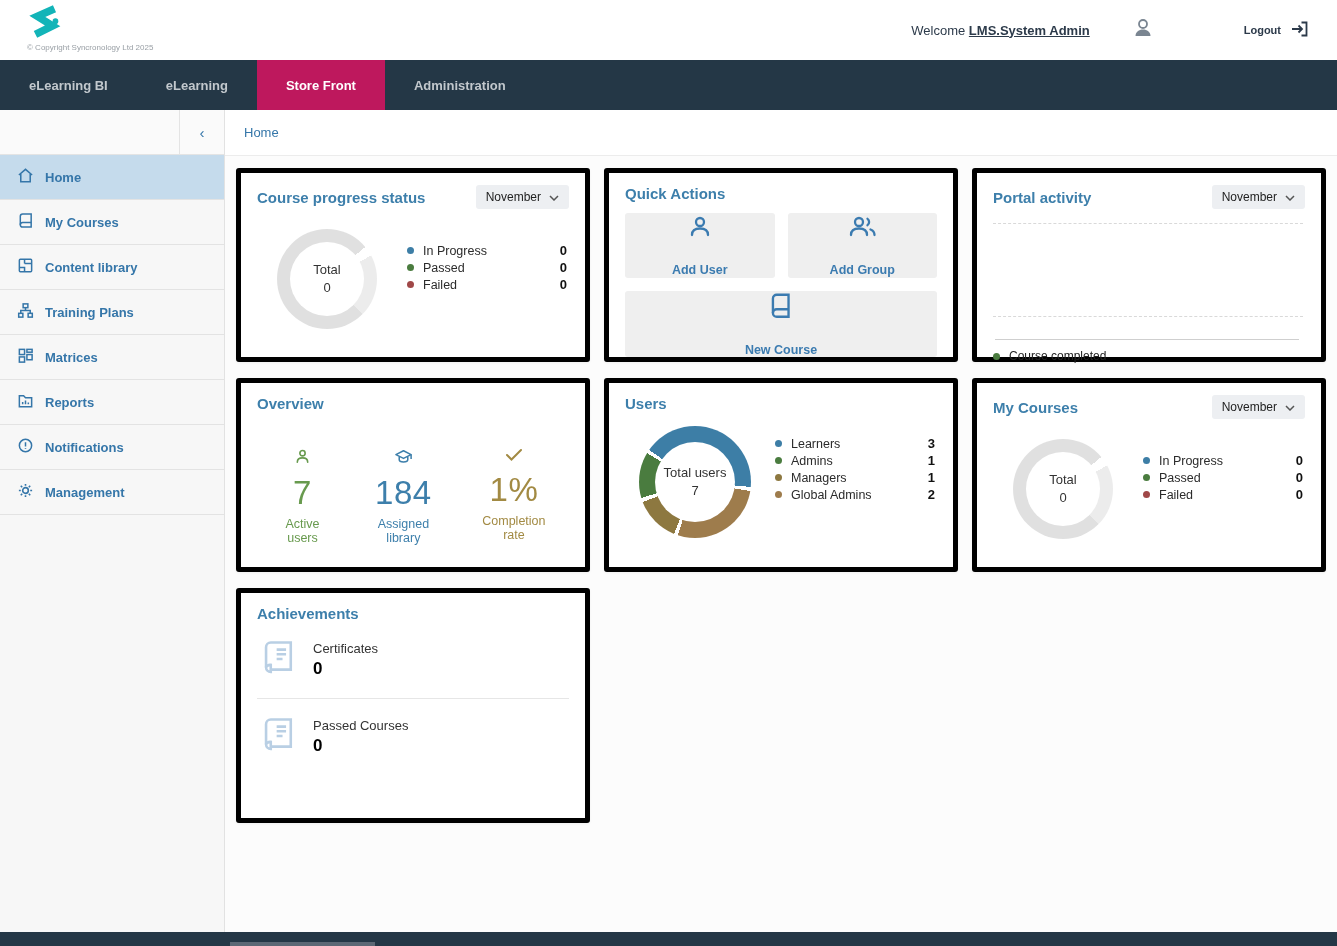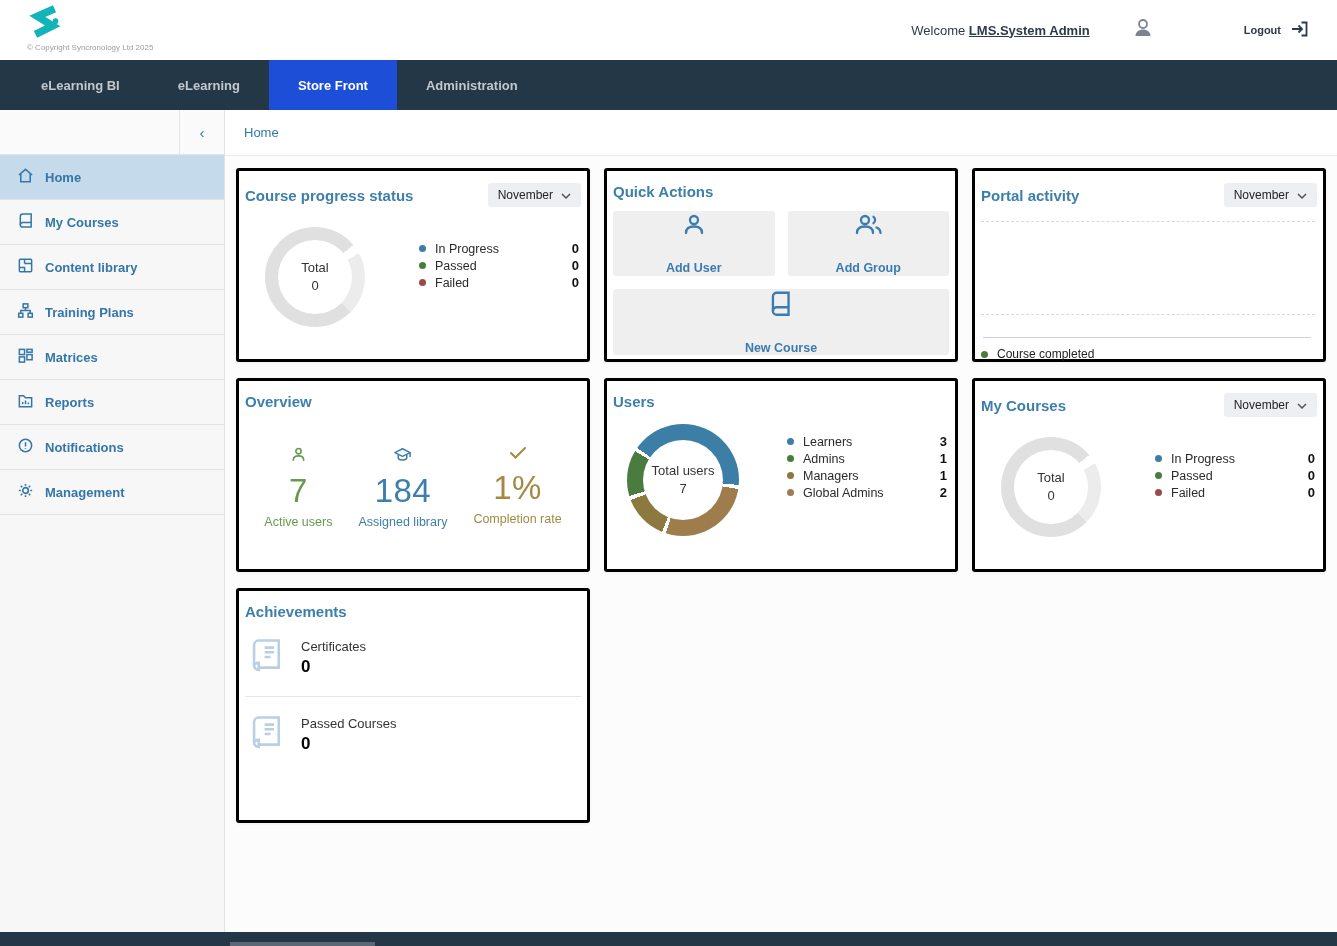--- a/index.html
+++ b/index.html
@@ -15,40 +15,40 @@
   .header { height:60px; background:#fff; position:relative; display:flex; align-items:center; flex:0 0 auto; }
   .logo-wrap { position:absolute; left:27px; top:5px; }
   .copyright { position:absolute; left:27px; top:43px; font-size:8px; color:#9aa0a6; white-space:nowrap; }
   .header-right { margin-left:auto; display:flex; align-items:center; padding-right:28px; }
   .welcome { font-size:13px; color:#2c3a4a; }
   .welcome b { text-decoration:underline; cursor:pointer; }
   .user-ico { margin-left:42px; cursor:pointer; }
   .logout { margin-left:90px; display:flex; align-items:center; gap:8px; font-size:11px; font-weight:bold; color:#2c3a4a; cursor:pointer; }
 
   
-  .nav { height:50px; background:#243746; display:flex; padding-left:12px; flex:0 0 auto; }
+  .nav { height:50px; background:#243746; display:flex; flex:0 0 auto; }
   .nav-tab { display:flex; align-items:center; padding:0 29px; color:#c2c8cd; font-size:13px; font-weight:bold; cursor:pointer; }
-  .nav-tab.active { background:#1d4ed8; color:#fff; }
+  .nav-tab.active { background:#be185d; color:#fff; }
 
   
   .body-row { flex:1 1 auto; display:flex; min-height:0; }
 
   .sidebar { width:225px; flex:0 0 225px; background:#f7f7f7; border-right:1px solid #e2e2e2; display:flex; flex-direction:column; }
   .sidebar-top { height:45px; flex:0 0 45px; background:#fafafa; border-bottom:1px solid #e4e4e4; position:relative; }
   .collapse { position:absolute; right:0; top:0; width:45px; height:45px; border-left:1px solid #e4e4e4; display:flex; align-items:center; justify-content:center; color:#3576a9; font-size:15px; cursor:pointer; }
   .side-item { height:45px; flex:0 0 45px; display:flex; align-items:center; gap:11px; padding-left:17px; border-bottom:1px solid #e3e3e3; color:#3576a9; font-weight:bold; font-size:13px; cursor:pointer; }
   .side-item.active { background:#c5dbec; }
   .side-item svg { flex:0 0 auto; }
 
   .main { flex:1 1 auto; display:flex; flex-direction:column; background:#fcfcfc; min-width:0; }
   .breadcrumb-bar { height:46px; flex:0 0 46px; background:#fff; border-bottom:1px solid #ececec; display:flex; align-items:center; padding-left:19px; }
   .breadcrumb { color:#3576a9; font-size:13px; cursor:pointer; }
 
   .cards { padding:12px 11px; display:grid; grid-template-columns:354px 354px 354px; column-gap:14px; row-gap:16px; align-content:start; }
-  .card { background:#fff; border:3px solid #000000; border-radius:3px; box-shadow:0 1px 3px rgba(0,0,0,.05); height:194px; padding:12px 6px; position:relative; }
+  .card { background:#fff; border:5px solid #000000; border-radius:3px; box-shadow:0 1px 3px rgba(0,0,0,.05); height:194px; padding:12px 16px; position:relative; }
   .card.tall { height:235px; }
   .card-head { display:flex; justify-content:space-between; align-items:center; }
   .card-title { color:#3d7fab; font-size:15px; font-weight:bold; }
   .dropdown { background:#edeff2; border-radius:3px; padding:5px 10px; font-size:12px; color:#222; display:flex; align-items:center; gap:8px; cursor:pointer;text-align:center; }
 
   
   .donut-row { display:flex; margin-top:20px; }
   .donut { position:relative; width:100px; height:100px; border-radius:50%; margin-left:20px; flex:0 0 auto; }
   .donut-gray { background:conic-gradient(#e0e0e0 0 50deg, #fff 50deg 62deg, #ececec 62deg 135deg, #e0e0e0 135deg 360deg); }
   .donut-gray::after { content:""; position:absolute; inset:13px; background:#fff; border-radius:50%; }

